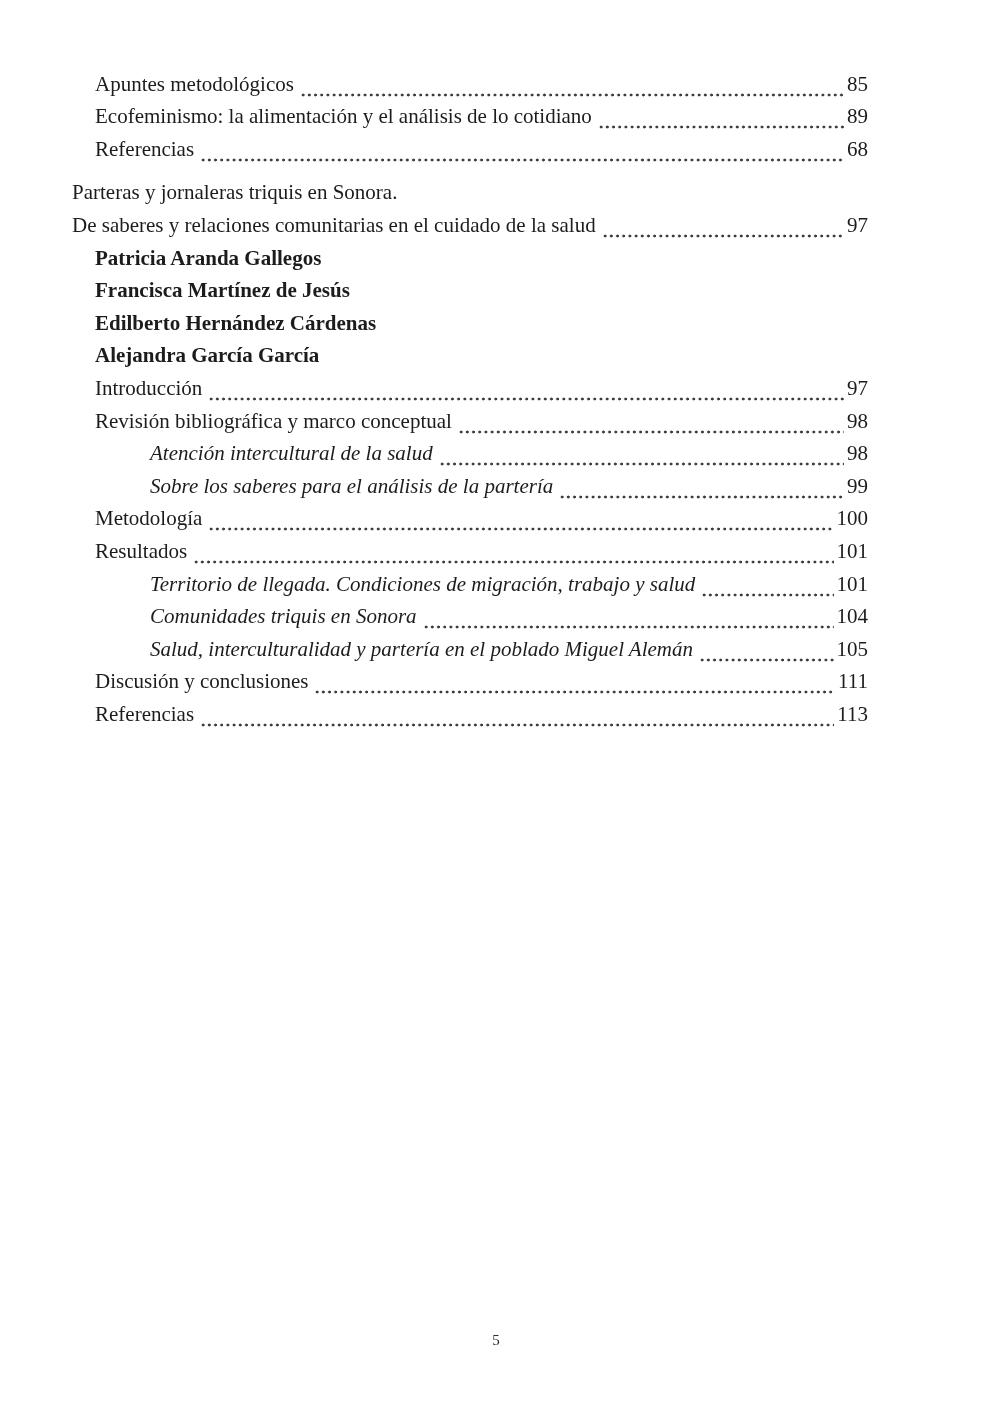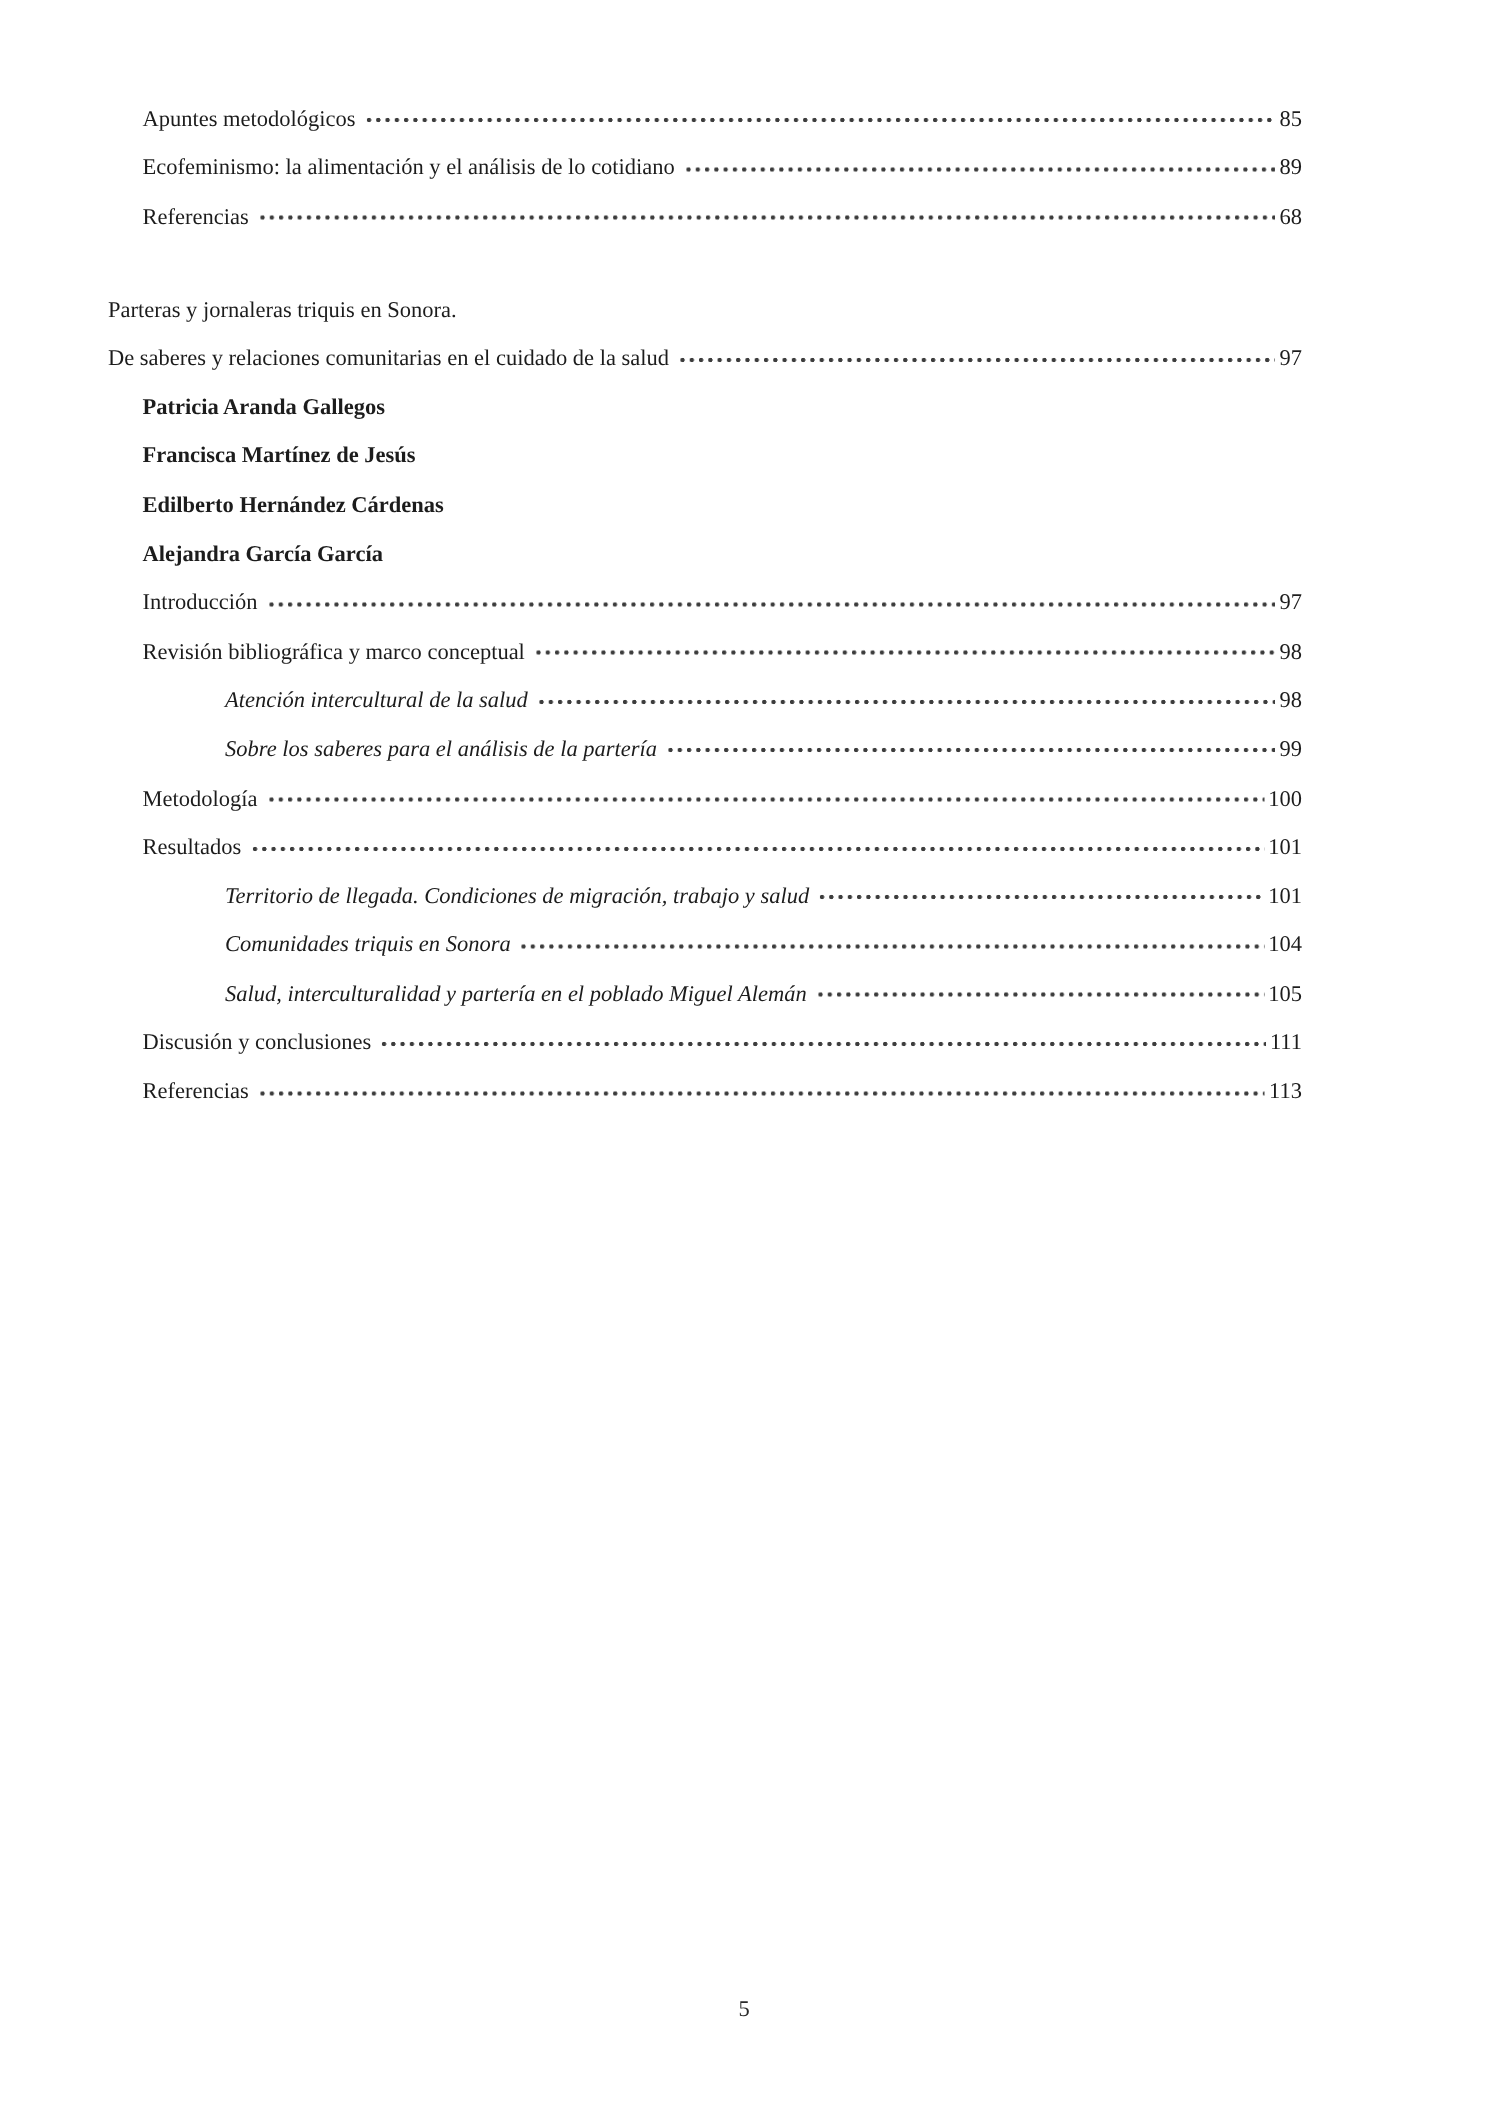--- a/index.html
+++ b/index.html
@@ -14,29 +14,29 @@
     overflow: hidden;
   }
   .toc {
     position: absolute;
     left: 72px;
     top: 64px;
     width: 796px; 
   }
   .toc-row {
     display: flex;
-    align-items: center;
+    align-items: flex-end;
     height: 32.6px;
-    font-size: 15px;
+    font-size: 21px;
     white-space: nowrap;
     overflow: hidden;
   }
   .toc-row.lvl-1 { padding-left: 23px; }
   .toc-row.lvl-2 { padding-left: 46px; }
-  .toc-row.gap   { margin-top: 29px; }
+  .toc-row.gap   { margin-top: 11px; }
   .toc-row.bold .label { font-weight: 700; }
   .toc-row.italic .label { font-style: italic; margin-left: 32px; }
   .label { flex: 0 0 auto; }
   .leader {
     flex: 1 1 auto;
     height: 4px;
     margin: 0 3px 0 7px;
     background-image: radial-gradient(circle at 2px 2px, #3c3c3c 1.25px, transparent 1.7px);
     background-size: 6.2px 4px;
     background-repeat: repeat-x;

